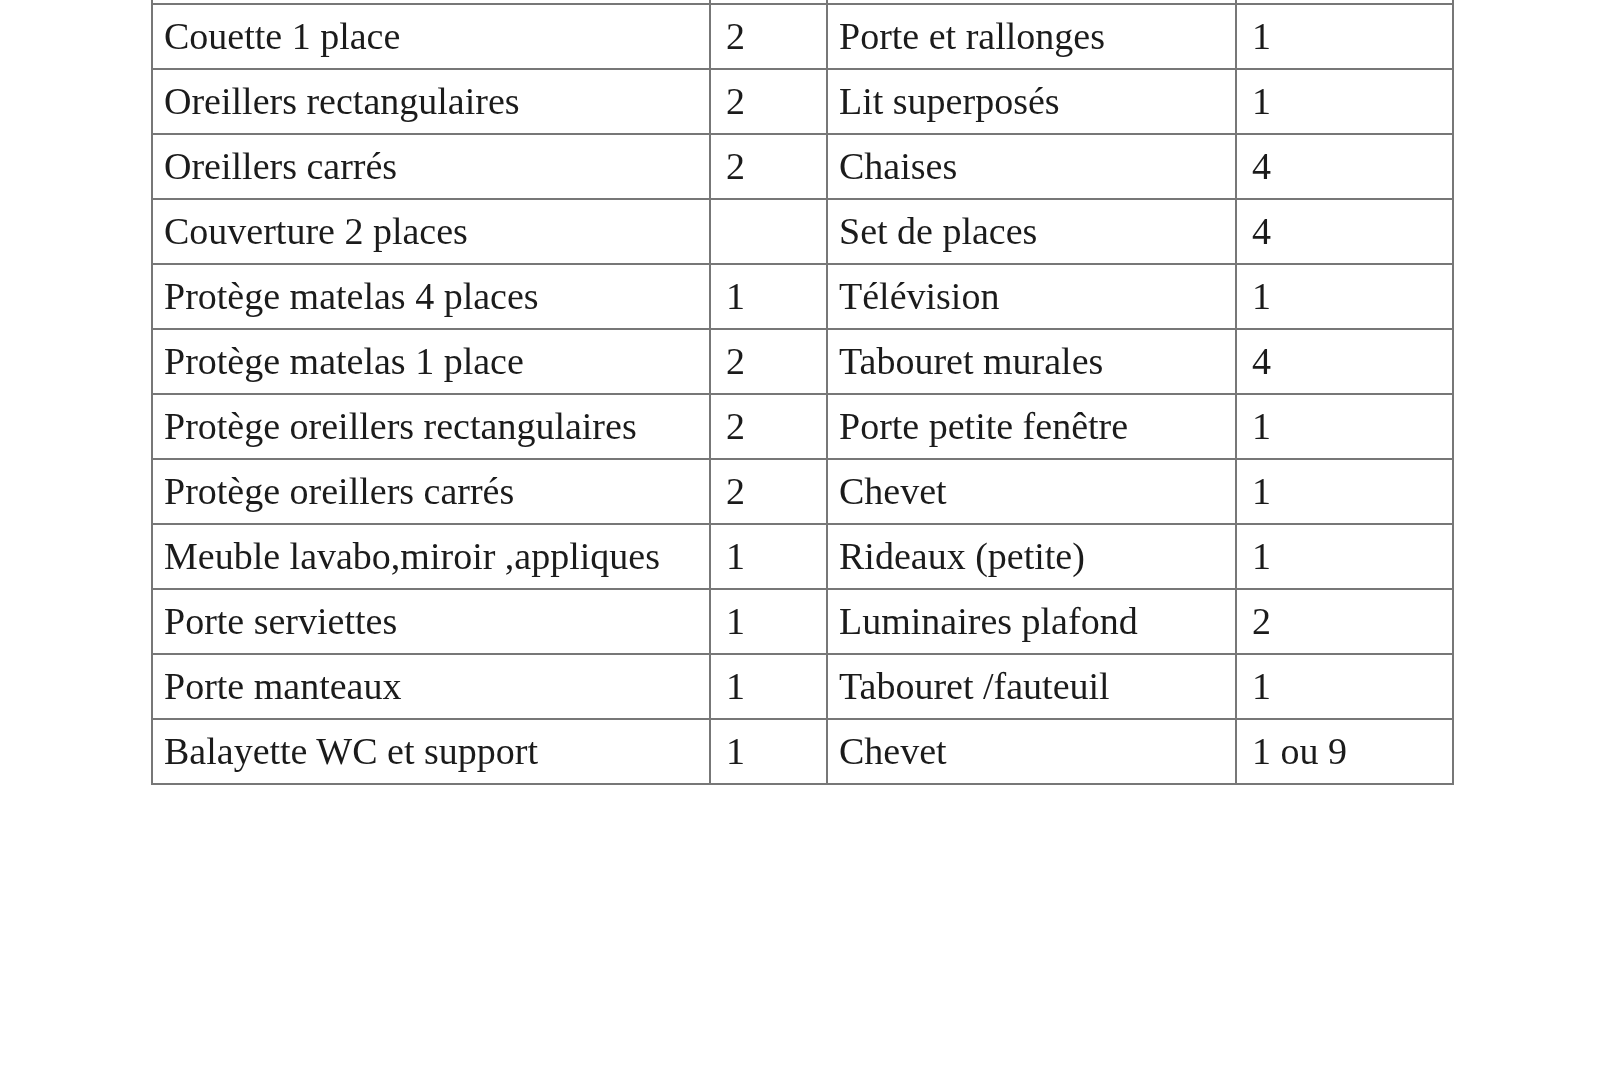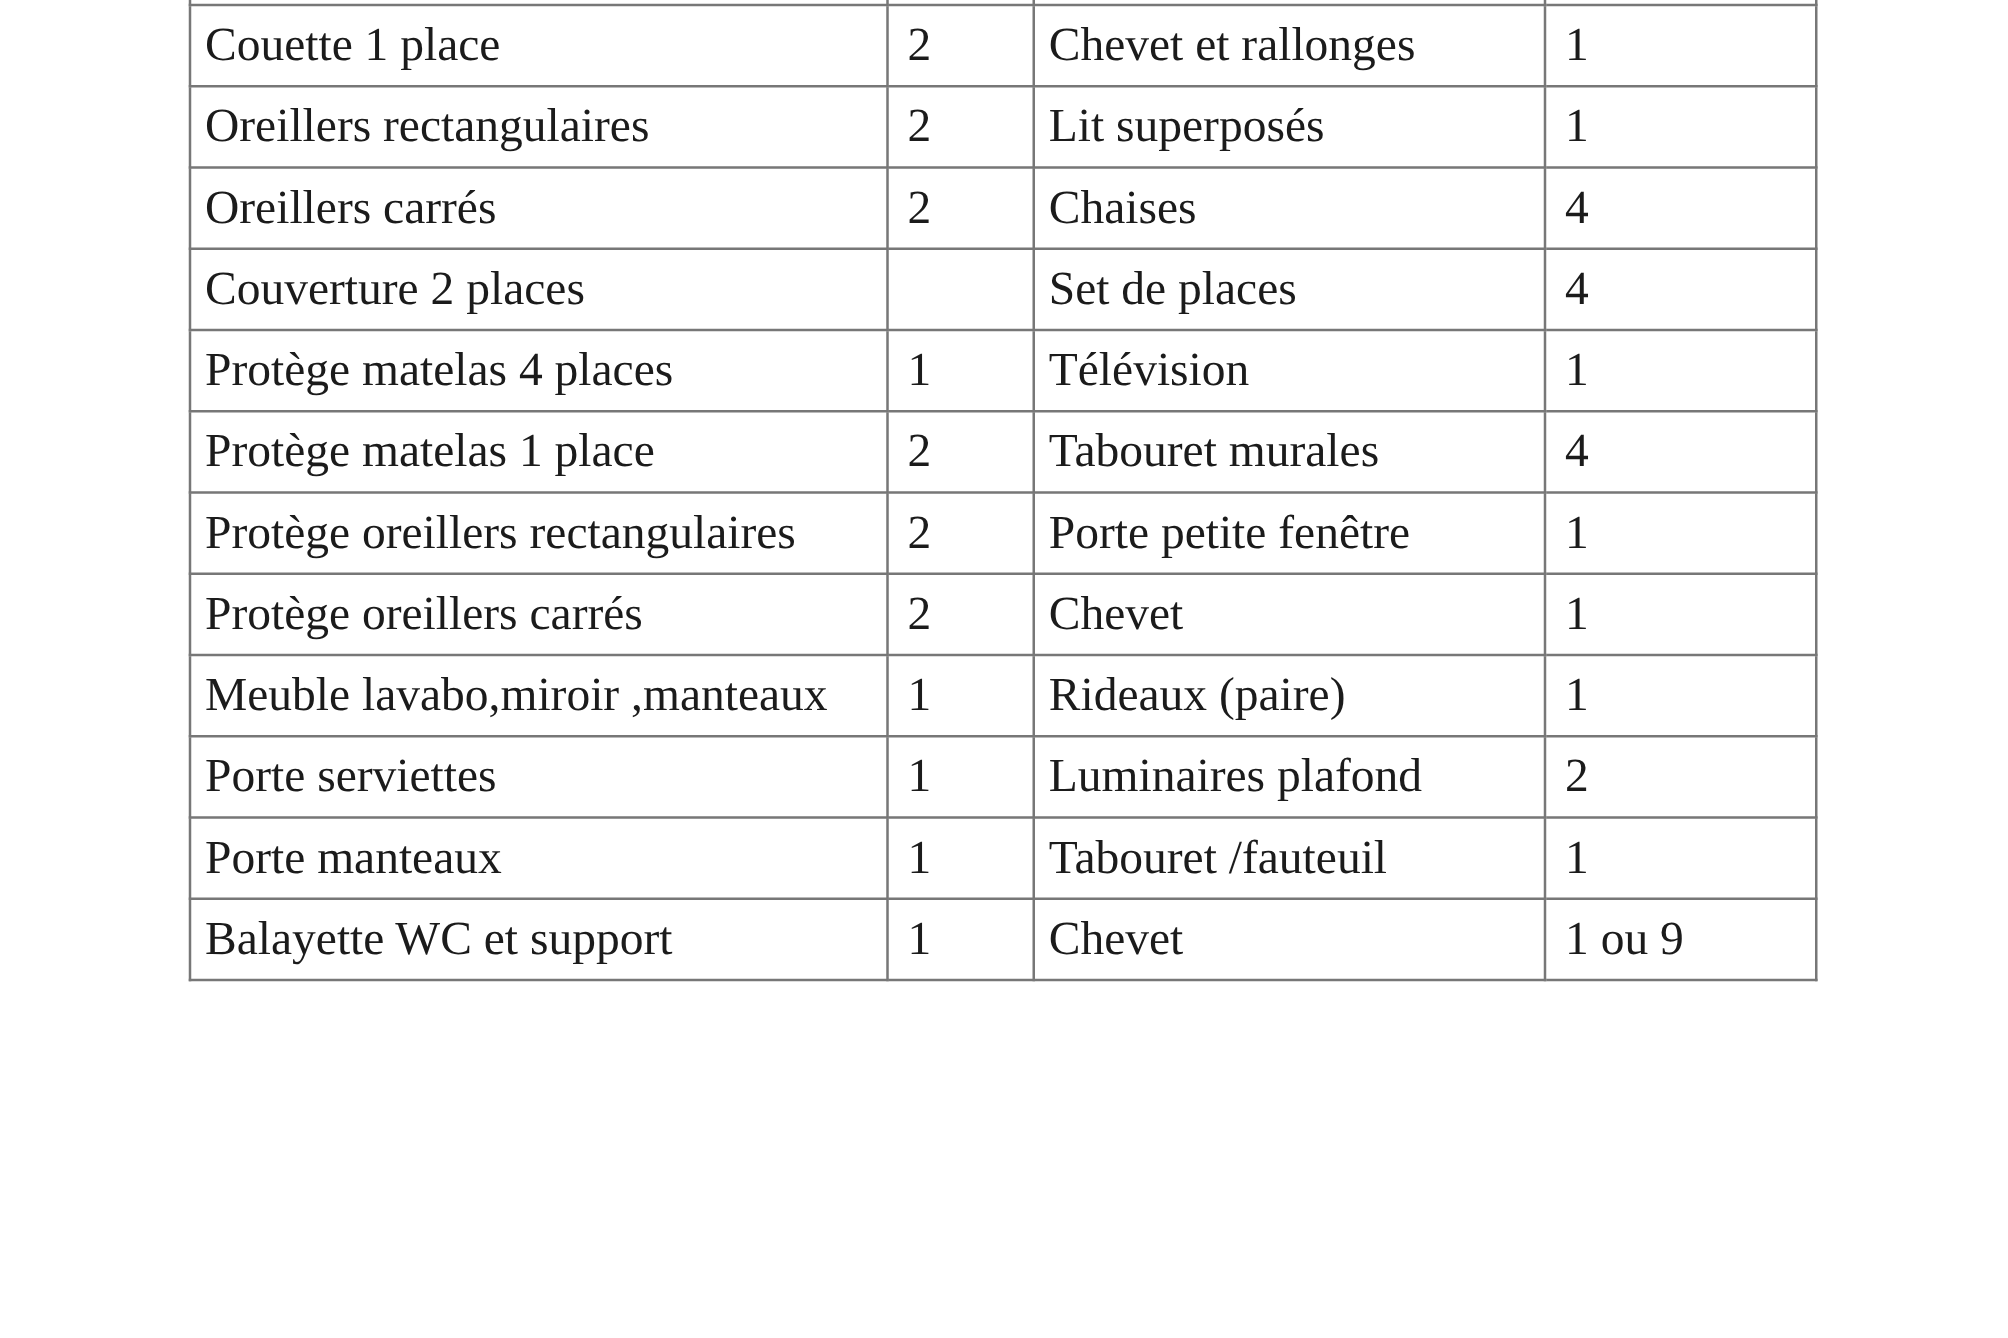--- a/index.html
+++ b/index.html
@@ -70,21 +70,21 @@
         <td></td>
         <td></td>
         <td></td>
         <td></td>
       </tr>
     </thead>
     <tbody>
         <tr>
       <td class="item">Couette 1 place</td>
       <td class="qty">2</td>
-      <td class="item">Chevet et rallonges</td>
+      <td class="item">Porte et rallonges</td>
       <td class="qty">1</td>
     </tr>
         <tr>
       <td class="item">Oreillers rectangulaires</td>
       <td class="qty">2</td>
       <td class="item">Lit superposés</td>
       <td class="qty">1</td>
     </tr>
         <tr>
       <td class="item">Oreillers carrés</td>
@@ -116,23 +116,23 @@
       <td class="item">Porte petite fenêtre</td>
       <td class="qty">1</td>
     </tr>
         <tr>
       <td class="item">Protège oreillers carrés</td>
       <td class="qty">2</td>
       <td class="item">Chevet</td>
       <td class="qty">1</td>
     </tr>
         <tr>
-      <td class="item">Meuble lavabo,miroir ,manteaux</td>
+      <td class="item">Meuble lavabo,miroir ,appliques</td>
       <td class="qty">1</td>
-      <td class="item">Rideaux (paire)</td>
+      <td class="item">Rideaux (petite)</td>
       <td class="qty">1</td>
     </tr>
         <tr>
       <td class="item">Porte serviettes</td>
       <td class="qty">1</td>
       <td class="item">Luminaires plafond</td>
       <td class="qty">2</td>
     </tr>
         <tr>
       <td class="item">Porte manteaux</td>

